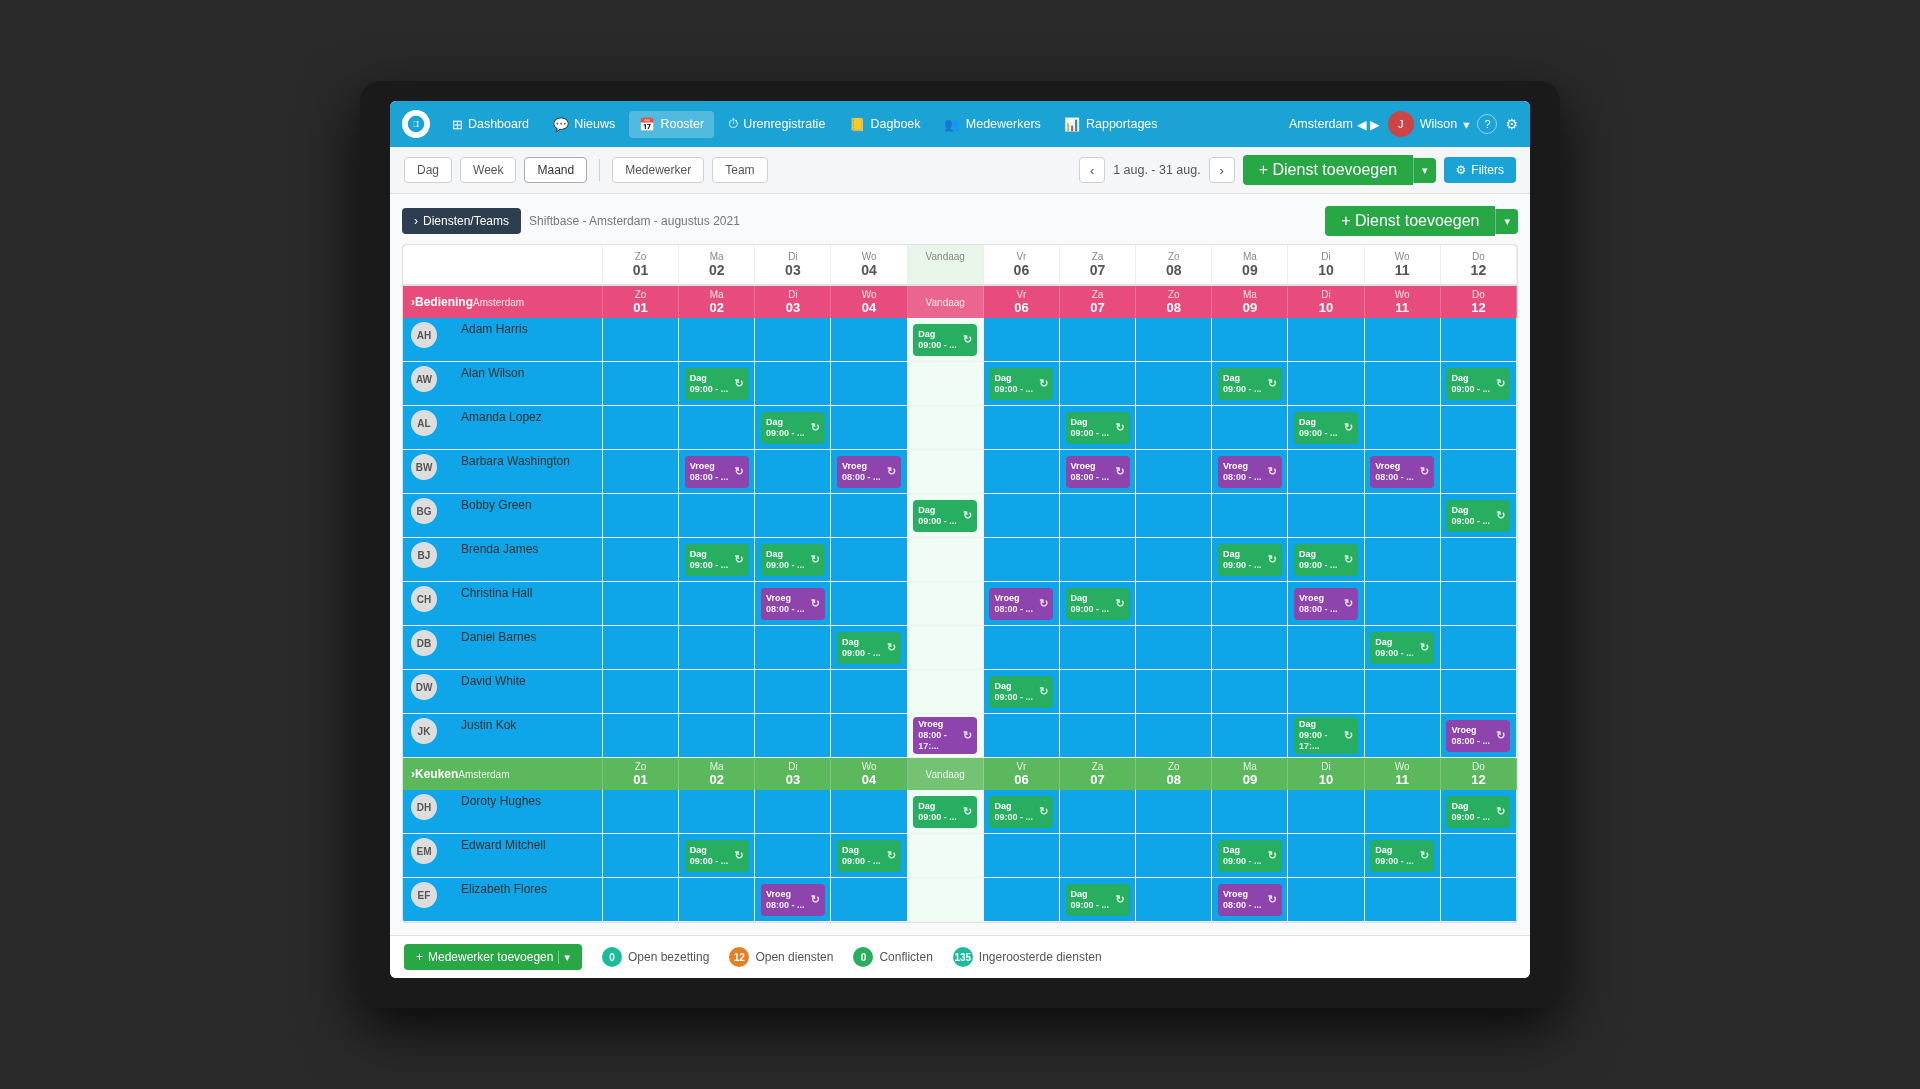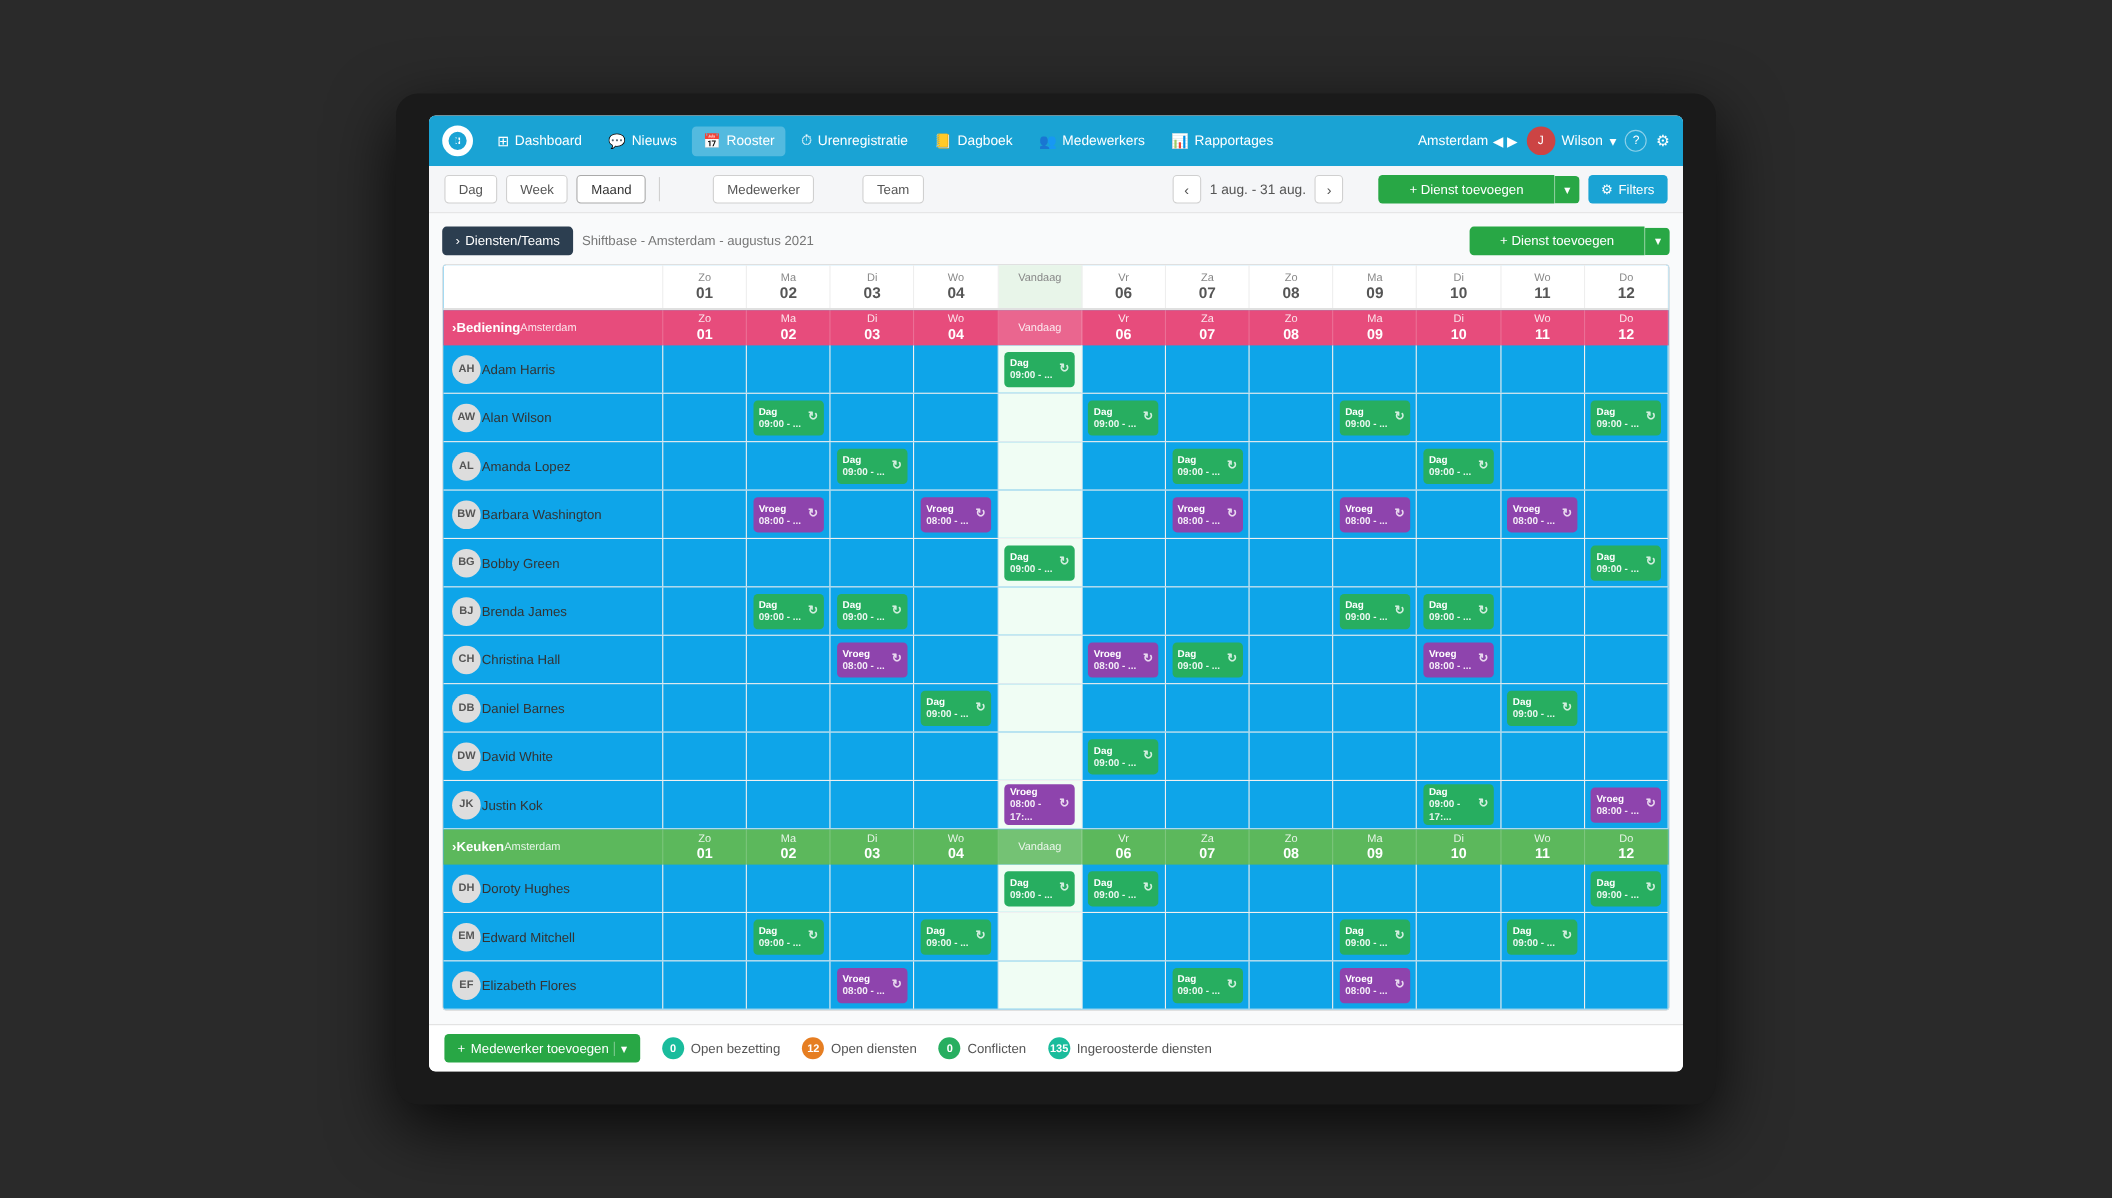--- a/index.html
+++ b/index.html
@@ -110,21 +110,20 @@
     .view-btn.active { background: #fff; border-color: #aaa; font-weight: 400; color: #333; }
     .divider-v { width: 1px; height: 22px; background: #d0d0d0; margin: 0 4px; }
     .filter-btn {
       padding: 5px 12px;
       border: 1px solid #d0d0d0;
       background: #fff;
       border-radius: 4px;
       font-size: 12px;
       cursor: pointer;
       color: #555;
-      margin-left: 36px;
     }
     .toolbar-spacer { flex: 1; }
     .date-nav {
       display: flex;
       align-items: center;
       gap: 8px;
     }
     .date-nav-btn {
       width: 26px; height: 26px;
       border: 1px solid #d0d0d0;
@@ -136,24 +135,24 @@
     }
     .date-range {
       font-size: 12.5px;
       color: #555;
     }
     .btn-green {
       background: #28a745;
       color: #fff;
       border: none;
       border-radius: 4px;
-      padding: 6px 28px;
-      font-size: 12px;
+      padding: 6px 16px;
+      font-size: 16px;
       cursor: pointer;
-      display: flex; align-items: center; gap: 5px; margin-left: 24px;
+      display: flex; align-items: center; gap: 5px;
     }
     .btn-group {
       display: flex;
       align-items: center;
     }
     .btn-group .btn-green { border-radius: 4px 0 0 4px; }
     .btn-group .btn-arrow {
       background: #28a745;
       color: #fff;
       border: none;
@@ -261,22 +260,22 @@
     .section-date-cell.today-col { background: rgba(255,255,255,0.15); }
     
     .emp-row {
       display: grid;
       grid-template-columns: 200px repeat(12, 1fr);
       border-bottom: 1px solid #f0f0f0;
       min-height: 44px;
     }
     .emp-cell {
       display: flex;
-      align-items: center;
-      gap: 1px;
+      align-items: flex-start;
+      gap: 24px;
       padding: 4px 8px;
       border-right: 1px solid #f0f0f0;
       font-size: 12px;
       color: #333;
     }
     .emp-avatar {
       width: 26px;
       height: 26px;
       border-radius: 50%;
       background: #ddd;

